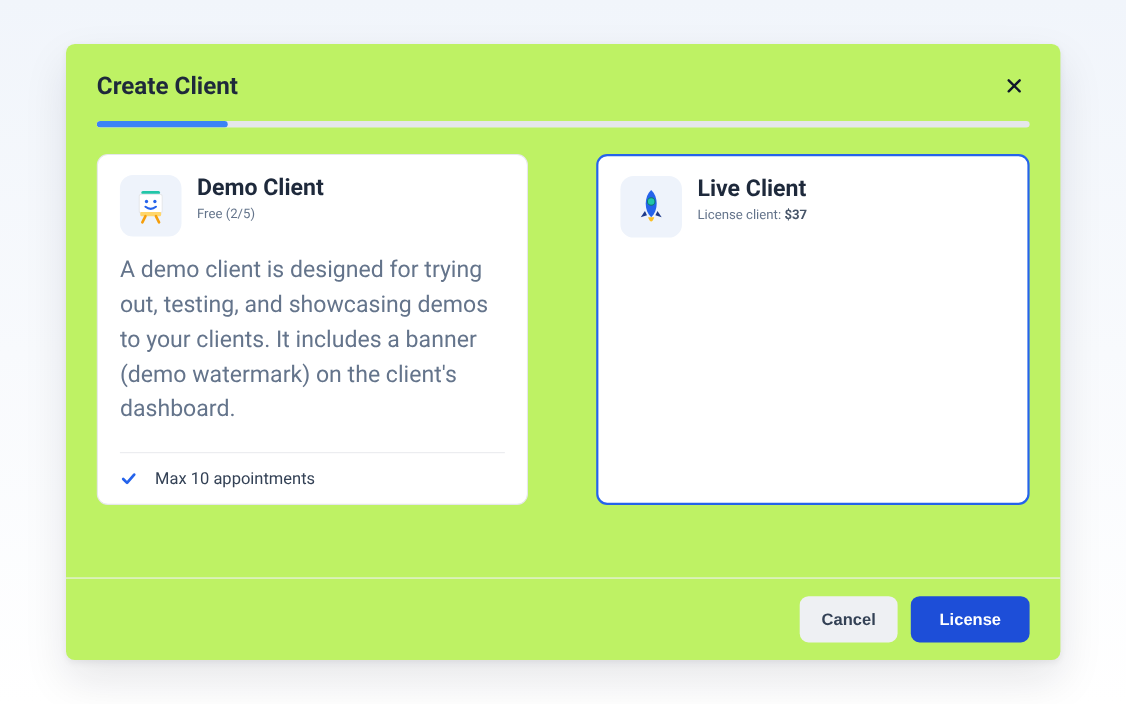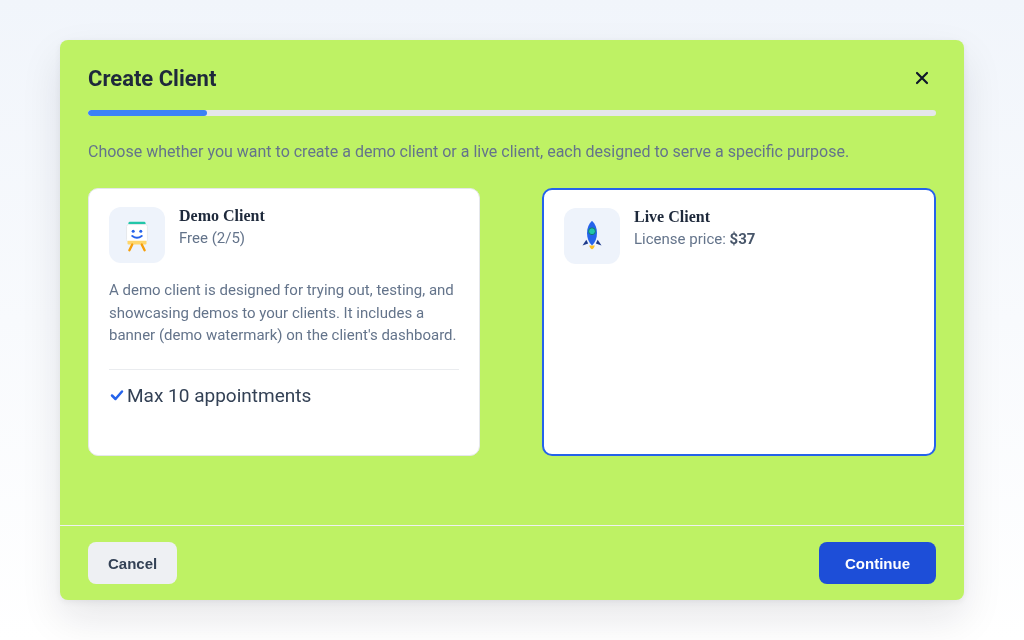--- a/index.html
+++ b/index.html
@@ -89,59 +89,58 @@
       margin-bottom: 14px;
     }
     .option-icon {
       width: 56px; height: 56px;
       border-radius: 12px;
       background: #eef3fb;
       display: flex; align-items: center; justify-content: center;
       flex-shrink: 0;
     }
     .option-title {
-      font-size: 16px;
+      font-size: 21px;
       font-weight: 700;
       color: #1e293b;
       margin-bottom: 4px;
-      font-family: Liberation Serif, serif;
     }
     .option-sub {
-      font-size: 15px;
+      font-size: 12px;
       color: #64748b;
     }
     .option-sub .price-val {
       font-weight: 700;
       color: #475569;
     }
     .option-desc {
-      font-size: 15px;
+      font-size: 21px;
       line-height: 1.5;
       color: #64748b;
       margin-top: 2px;
     }
     .option-divider {
       height: 1px;
       background: #eaecef;
       margin-top: 22px;
     }
     .feature-row {
       display: flex;
       align-items: center;
-      gap: 2px;
-      font-size: 19px;
+      gap: 16px;
+      font-size: 15px;
       color: #334155;
       margin-top: 14px;
     }
     .feature-row svg { width: 16px; height: 16px; stroke: #2563eb; stroke-width: 2.5; stroke-linecap: round; stroke-linejoin: round; fill: none; }
     .modal-footer {
       border-top: 1px solid #eef0f3;
       padding: 16px 28px;
       display: flex;
-      justify-content: space-between;
+      justify-content: flex-end;
       gap: 12px;
     }
     .btn {
       height: 42px;
       padding: 0 20px;
       border-radius: 8px;
       font-size: 15px;
       font-weight: 600;
       cursor: pointer;
       border: none;
@@ -179,21 +178,20 @@
           <path d="M3 3 L13 13 M13 3 L3 13"></path>
         </svg>
     </button>
   </div>
 
   <div class="progress">
     <div class="progress-fill" style="width:14%"></div>
   </div>
 
   <div class="modal-body">
-    <p class="description">Choose whether you want to create a demo client or a live client, each designed to serve a specific purpose.</p>
 
     <div class="options">
 
       <div class="option-card">
         <div class="option-head">
           <div class="option-icon">
             <svg class="demo-ill" viewBox="0 0 40 40" width="38" height="38">
               <rect class="top" x="11" y="6" width="18" height="3" rx="1.5"></rect>
               <rect class="bar" x="9" y="9" width="22" height="18" rx="2" fill="#ffffff" stroke="#e5e7eb"></rect>
               <circle class="eye" cx="16" cy="16" r="1.6"></circle>
@@ -226,27 +224,27 @@
               <path class="flame" d="M17 30 Q20 38 23 30 Z"></path>
               <path class="fin" d="M14 24 L10 30 L16 28 Z"></path>
               <path class="fin" d="M26 24 L30 30 L24 28 Z"></path>
               <path class="body" d="M20 4 C27 10 27 24 20 30 C13 24 13 10 20 4 Z"></path>
               <circle class="window" cx="20" cy="15" r="3.6"></circle>
             </svg>
           </div>
           <div>
             <div class="option-title">Live Client</div>
             <div class="option-sub">
-              <span>License price: </span><span class="price-val">$37</span>
+              <span>License client: </span><span class="price-val">$37</span>
             </div>
           </div>
         </div>
       </div>
 
     </div>
   </div>
 
   <div class="modal-footer">
     <button class="btn btn-secondary">Cancel</button>
-    <button class="btn btn-primary">Continue</button>
+    <button class="btn btn-primary">License</button>
   </div>
 
 </div>
 
 </body></html>

